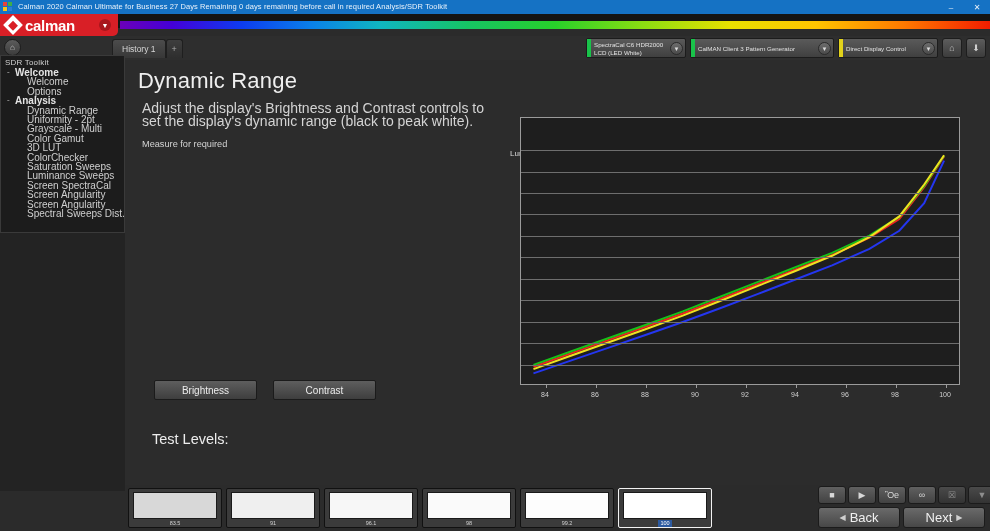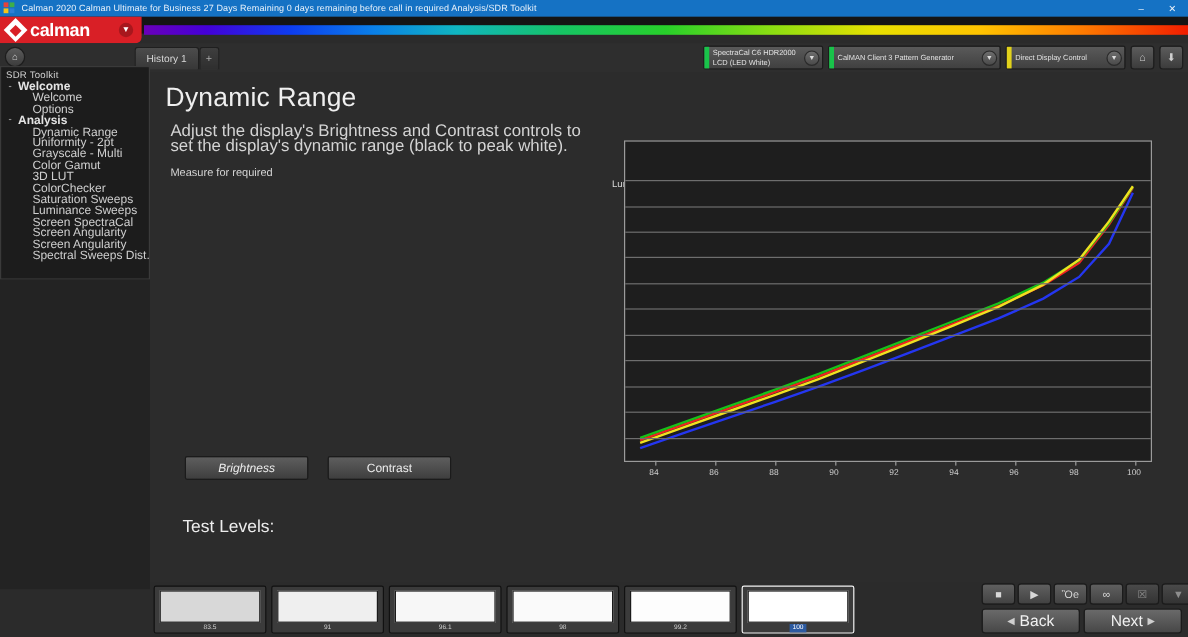--- a/index.html
+++ b/index.html
@@ -162,21 +162,21 @@
   }
   .desc2 { position:absolute; left:17px; top:79px; font-size:9.2px; color:#d4d4d4; }
 
   .btn-3d {
     position:absolute; height:20px;
     background:linear-gradient(#5e5e5e,#3e3e3e);
     border:1px solid #1b1b1b; border-radius:2px;
     color:#ececec; font-size:10px;
     display:flex; align-items:center; justify-content:center;
   }
-  #brightness-btn { left:29px; top:320px; width:103px;font-style:italic; }
+  #brightness-btn { left:29px; top:320px; width:103px; }
   #contrast-btn   { left:148px; top:320px; width:103px; }
 
   .testlevels-label {
     position:absolute; left:27px; top:371px;
     font-size:14.5px; color:#ededed;
   }
   .testlevels-combo {
     position:absolute; left:111px; top:374px; width:160px; height:18px;
     background:linear-gradient(#5d5d5d,#454545);
     border:1px solid #1e1e1e; border-radius:2px;

